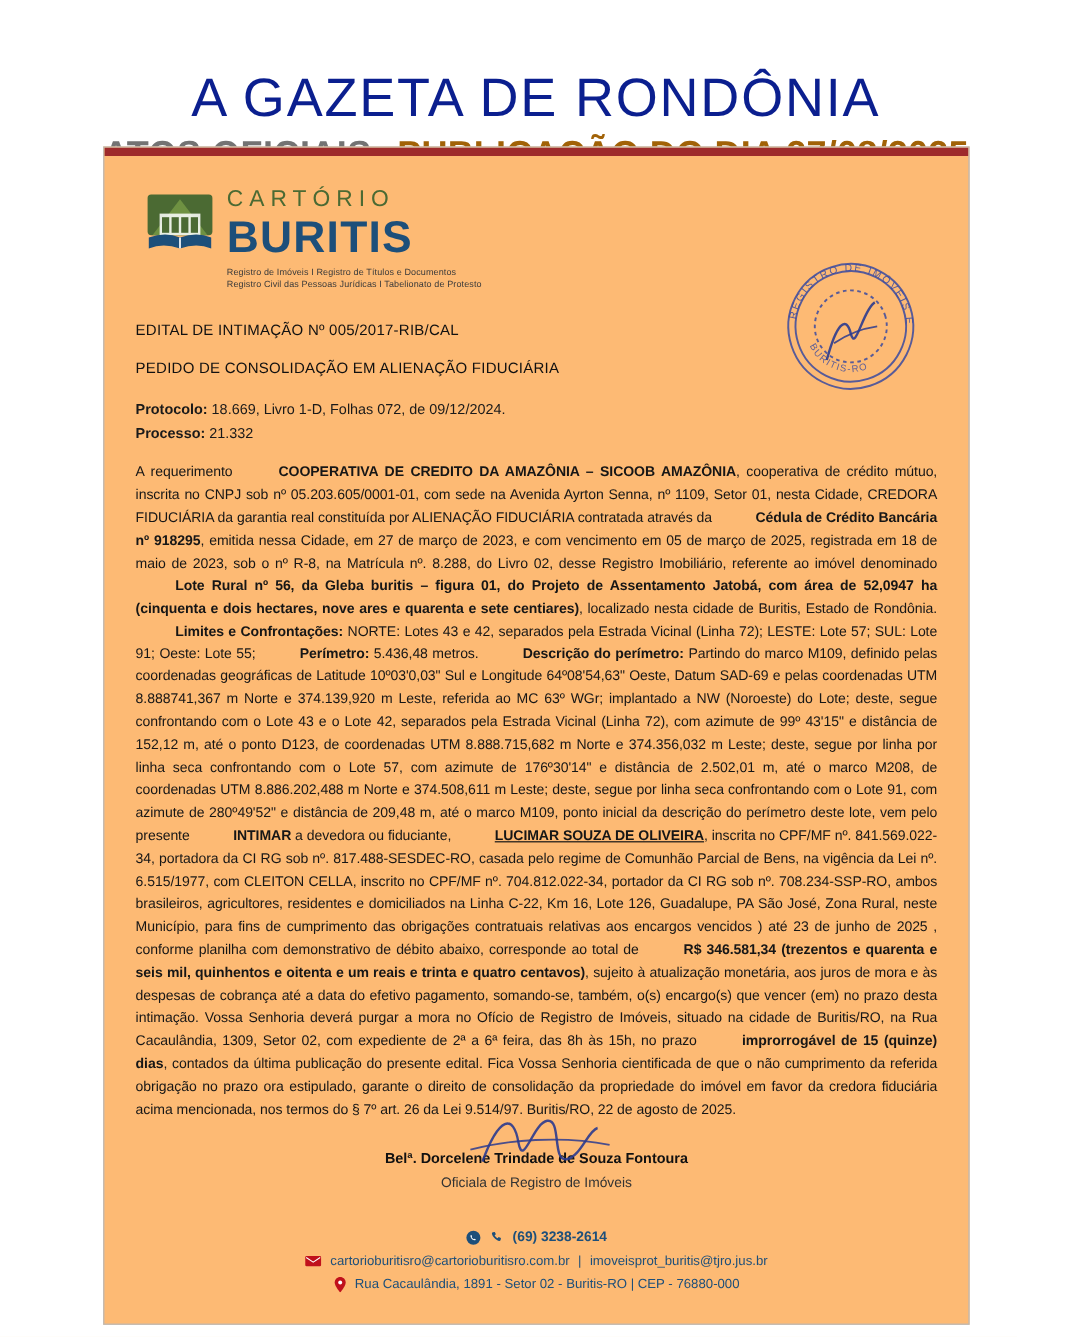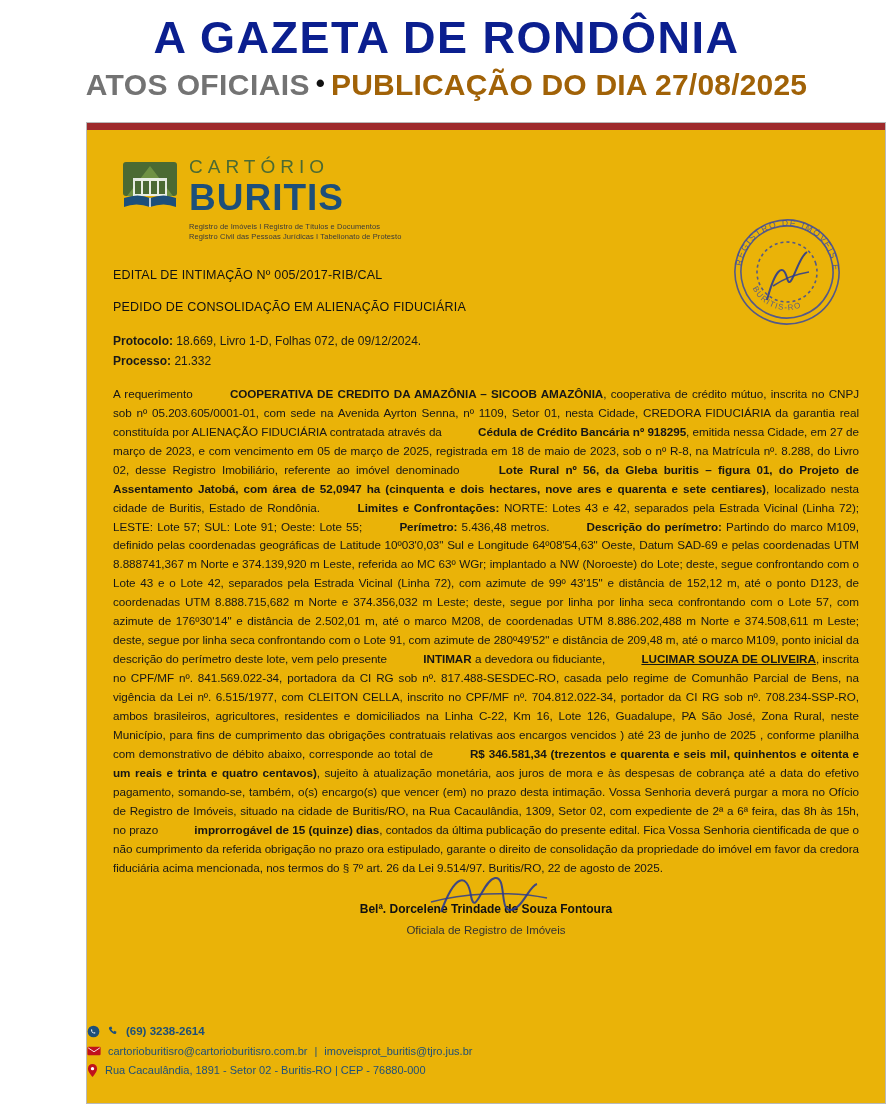--- a/index.html
+++ b/index.html
@@ -20,26 +20,27 @@
     height: 1114px;
   }
 
   
   .masthead {
     text-align: center;
     padding-top: 14px;
   }
   .masthead-title {
     font-family: "Liberation Sans", sans-serif;
-    font-weight: bold;
+    font-weight: normal;
     font-size: 45px;
     letter-spacing: 1.5px;
     color: #0b1f8f;
     line-height: 1.05;
     white-space: nowrap;
+    margin-top: 44px;
   }
   .masthead-sub {
     margin-top: 7px;
     display: flex;
     align-items: baseline;
     justify-content: center;
     gap: 6px;
     white-space: nowrap;
   }
   .masthead-sub .red {
@@ -60,24 +61,24 @@
     font-weight: bold;
     font-size: 30px;
     letter-spacing: 0.2px;
   }
 
   
   .doc {
     position: absolute;
     left: 86px;
     top: 122px;
-    width: 800px;
+    width: 722px;
     height: 982px;
     border: 1px solid #b9b9b9;
-    background: #eab308;
+    background: #fdba74;
     box-sizing: border-box;
     overflow: hidden;
   }
   .doc-topbar {
     height: 7px;
     background: #9e2a2b;
     width: 100%;
   }
   .doc-inner {
     padding: 14px 26px 0 26px;
@@ -190,20 +191,21 @@
     right: 0;
     bottom: 10px;
     text-align: center;
     color: #1d4f7a;
     font-size: 11px;
     line-height: 1.75;
   }
   .doc-footer .row {
     display: flex;
     align-items: center;
+    justify-content: center;
     gap: 7px;
     white-space: nowrap;
   }
   .doc-footer .phone { font-weight: bold; color: #1d4f7a; font-size: 11.5px; }
   .doc-footer .sep { color: #1d4f7a; }
   .ic { display: inline-flex; align-items: center; }
 
   
   .stamp {
     position: absolute;

